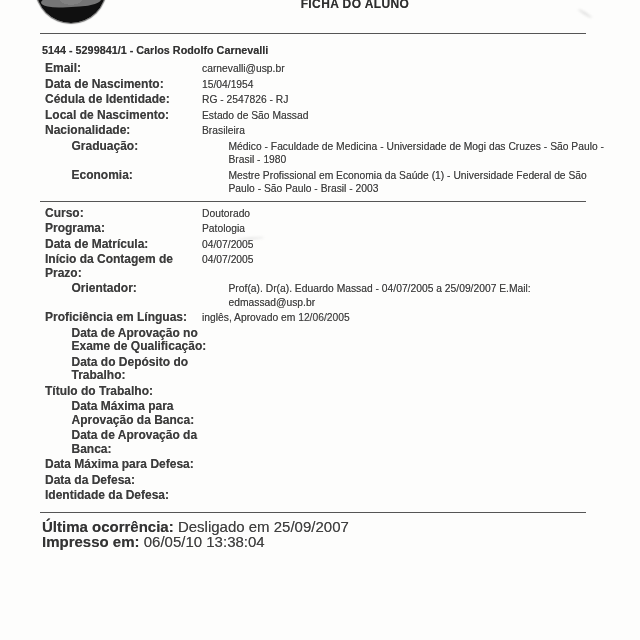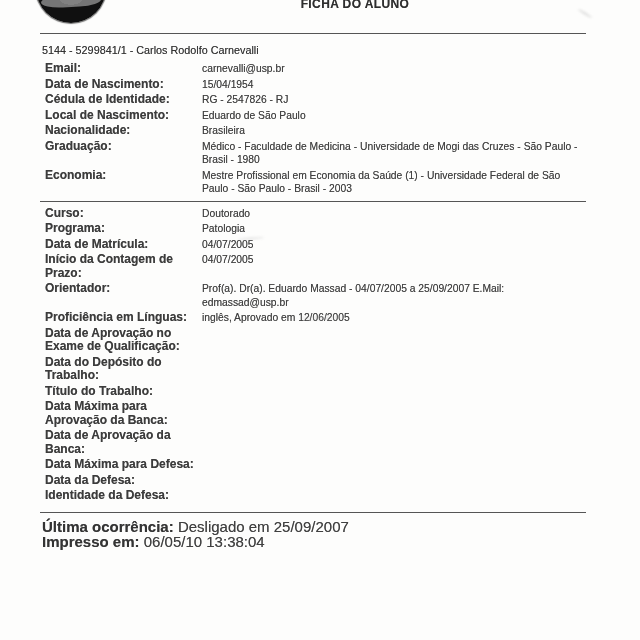--- a/index.html
+++ b/index.html
@@ -25,27 +25,27 @@
   .seal .band{
     position:absolute;left:7%;right:7%;top:60%;height:17%;
     background:#c9c9c9;opacity:.55;border-radius:50%/70%;transform:rotate(-3deg);
   }
   .title{
     position:absolute;top:-3px;left:70px;right:0;text-align:center;
     font-size:12px;font-weight:bold;letter-spacing:.4px;color:#2e2e2e;
   }
   .rule{height:1px;background:#555;margin:0 54px 0 40px;box-shadow:0 0 .6px #777;}
   .student-line{
-    margin:9px 40px 0 42px;font-size:10.8px;font-weight:normal;color:#333;line-height:14px;
+    margin:9px 40px 0 42px;font-size:10.8px;font-weight:bold;color:#333;line-height:14px;
   }
   
   .rows{margin:5px 0 0 0;}
   .rows.course{margin-top:5px;}
   .row{display:flex;align-items:flex-start;margin:0 0 2px 0;min-height:13.5px;}
-  .row.gap{margin-top:0;}
+  .row.gap{margin-top:0;justify-content:center;}
   .lblcol{
     width:157px;margin-left:45px;flex:0 0 157px;
     font-size:12px;font-weight:bold;line-height:13.5px;color:#3c3c3c;
   }
   .valcol{
     width:385px;flex:0 0 385px;
     font-size:10.3px;line-height:13.5px;color:#404040;
   }
   .rule.mid{margin-top:5px;}
   .rule.bottom{margin-top:9px;}
@@ -83,21 +83,21 @@
     <div class="row">
       <div class="lblcol">Data de Nascimento:</div>
       <div class="valcol">15/04/1954</div>
     </div>
     <div class="row">
       <div class="lblcol">Cédula de Identidade:</div>
       <div class="valcol">RG - 2547826 - RJ</div>
     </div>
     <div class="row">
       <div class="lblcol">Local de Nascimento:</div>
-      <div class="valcol">Eduardo de São Paulo</div>
+      <div class="valcol">Estado de São Massad</div>
     </div>
     <div class="row">
       <div class="lblcol">Nacionalidade:</div>
       <div class="valcol">Brasileira</div>
     </div>
     <div class="row gap">
       <div class="lblcol">Graduação:</div>
       <div class="valcol">Médico - Faculdade de Medicina - Universidade de Mogi das Cruzes - São Paulo - Brasil - 1980</div>
     </div>
     <div class="row gap">

